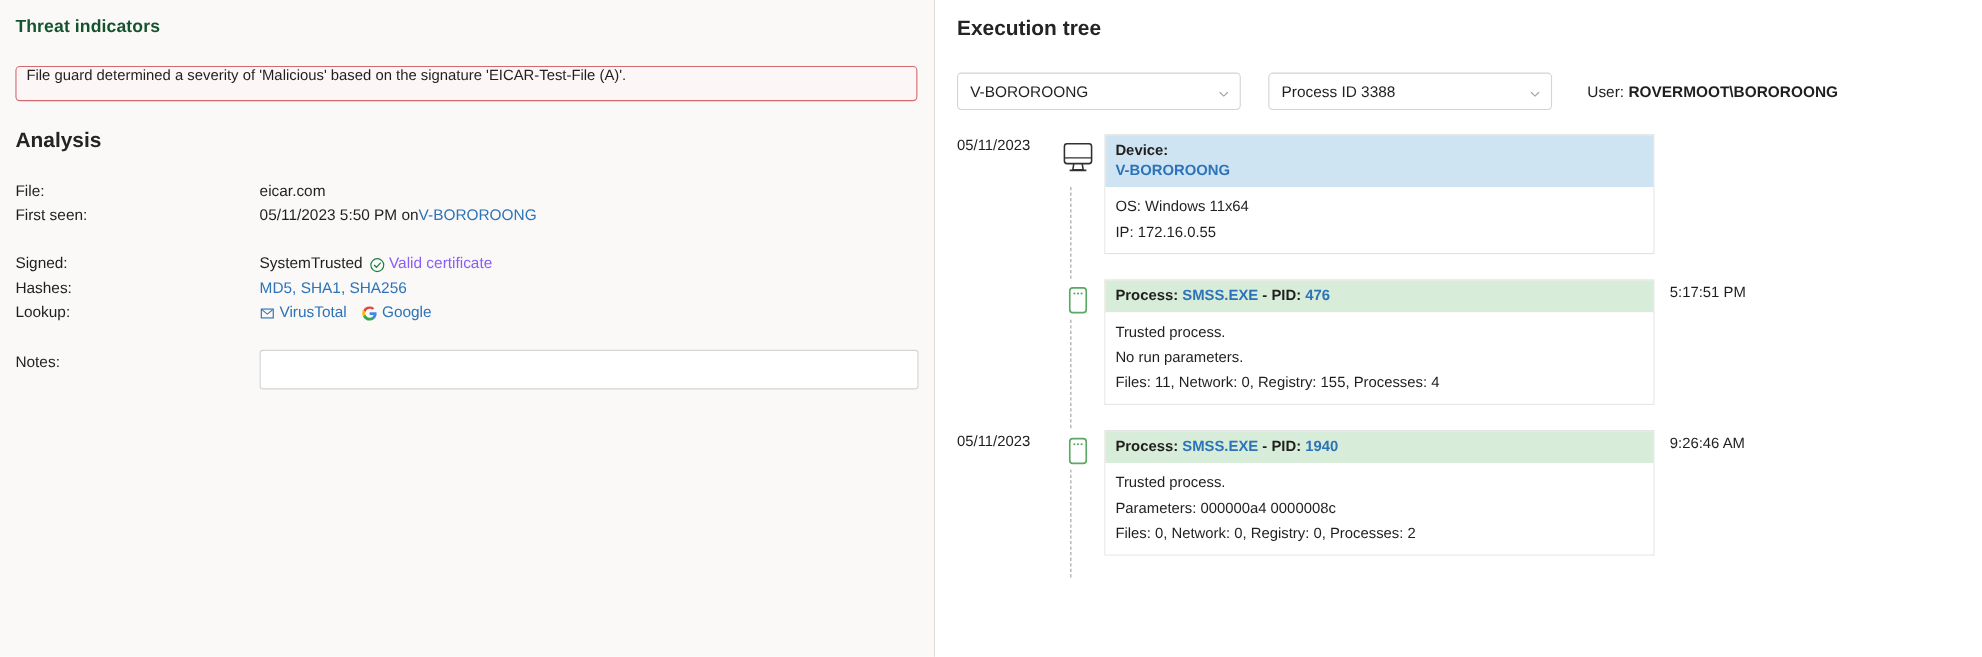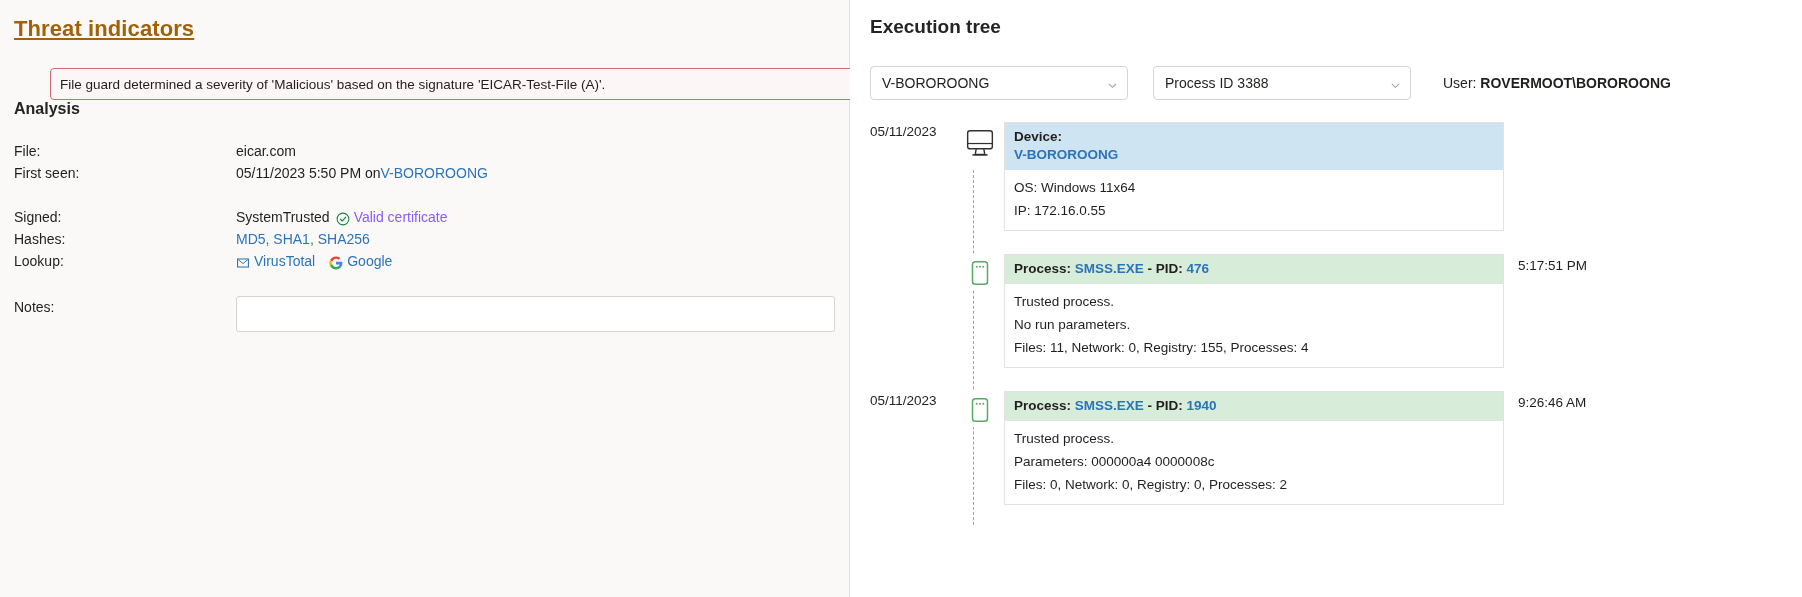--- a/index.html
+++ b/index.html
@@ -17,46 +17,44 @@
   
   .left-panel {
     width: 850px;
     height: 597px;
     background: #faf9f8;
     border-right: 1px solid #e1dfdd;
     position: relative;
     padding: 0 14px;
   }
   .panel-title {
-    font-size: 22px;
+    font-size: 16px;
     font-weight: 600;
-    color: #a16207;
+    color: #14532d;
     padding-top: 16px;
     padding-left: 0px;
     letter-spacing: 0.1px;
-    text-decoration: underline;
   }
   .threat-banner {
     margin-top: 26px;
     height: 32px;
     border: 1px solid #d4696e;
     border-radius: 4px;
     background: #fdf6f6;
     display: flex;
-    align-items: center;
     padding: 0 9px;
     font-size: 13.5px;
     color: #201f1e;
     width: 820px;
-    margin-left: 36px;
   }
   .section-title {
-    font-size: 16px;
+    font-size: 19px;
     font-weight: 600;
     color: #242424;
+    margin-top: 26px;
   }
   .analysis-rows { margin-top: 22px; }
   .arow { display: flex; font-size: 14px; line-height: 22px; }
   .arow .lbl { width: 222px; color: #201f1e; flex: 0 0 222px; }
   .arow .val { color: #201f1e; display: flex; align-items: center; }
   .spacer-row { height: 22px; }
   a.link, .link {
     color: #2c73b8;
     text-decoration: none;
     cursor: pointer;

